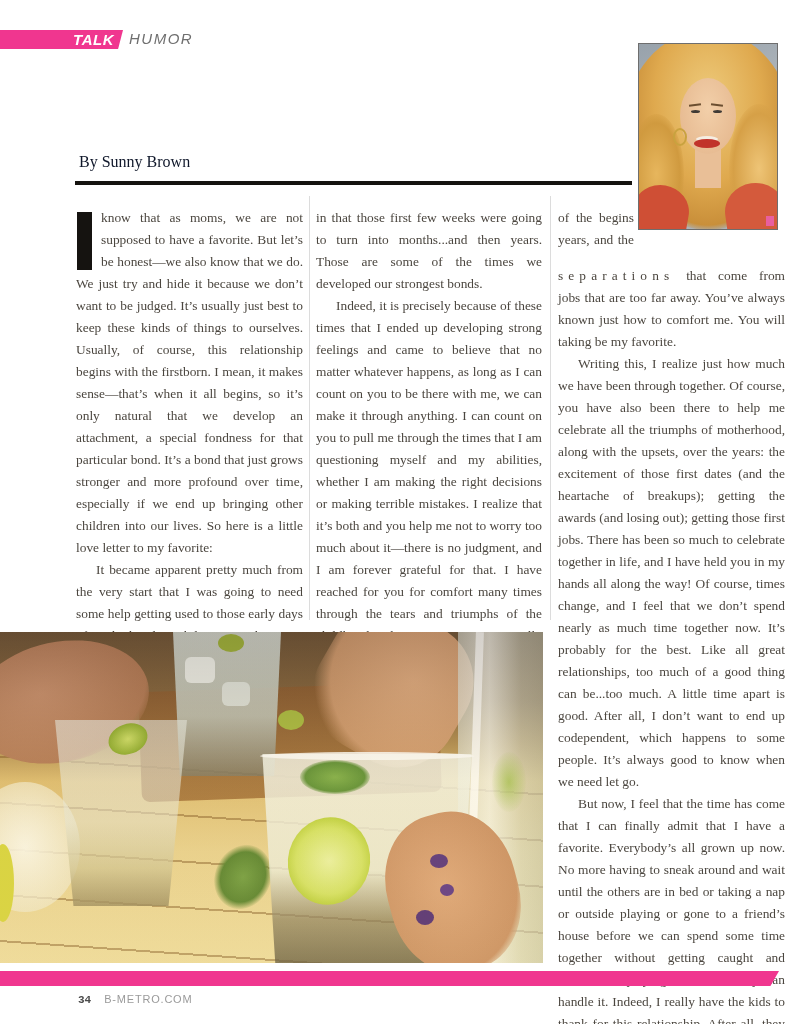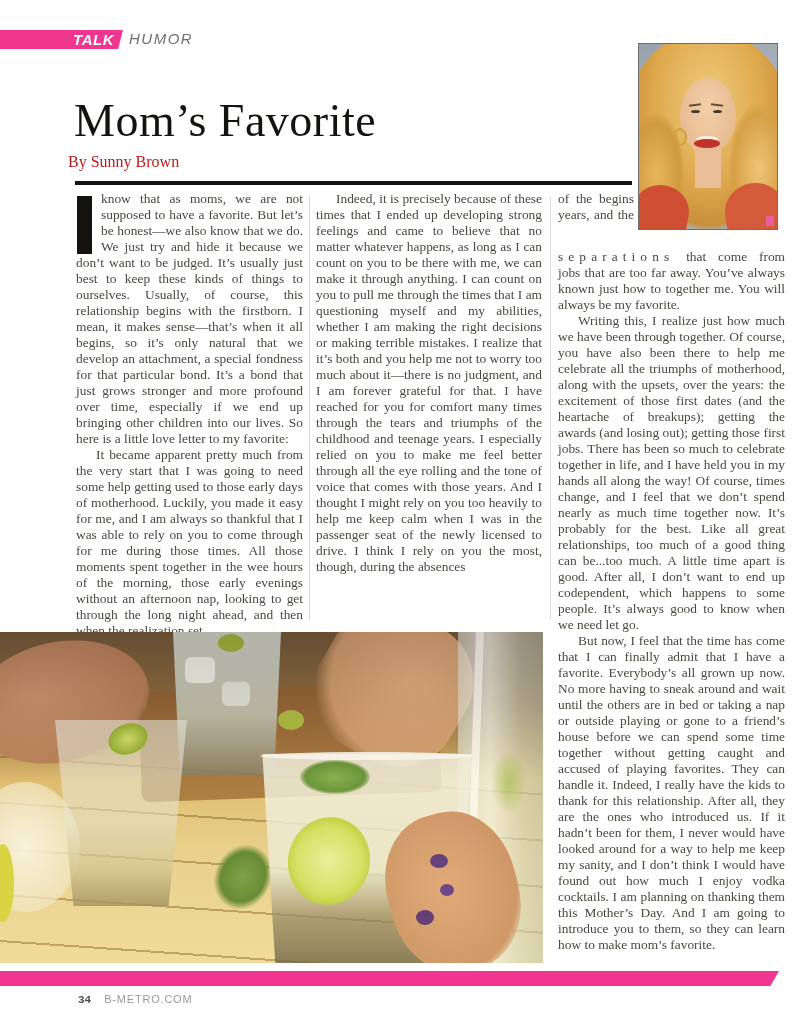--- a/index.html
+++ b/index.html
@@ -10,21 +10,21 @@
   .tag-bar{position:absolute;left:0;top:30px;width:123px;height:19px;background:#f0368f;
            clip-path:polygon(0 0,100% 0,96% 100%,0 100%);
            display:flex;align-items:center;justify-content:flex-end;}
   .tag-bar span{font-family:"Liberation Sans",sans-serif;font-style:italic;font-weight:bold;
                 color:#ffffff;font-size:15px;letter-spacing:.5px;padding-right:9px;line-height:1;}
   .tag-sub{position:absolute;left:129px;top:31px;font-family:"Liberation Sans",sans-serif;
            font-style:italic;color:#6f6f6f;font-size:15px;letter-spacing:1.5px;line-height:1;}
 
   
   .title{position:absolute;left:74px;top:94px;font-size:46px;color:#15130f;letter-spacing:.5px;}
-  .byline{position:absolute;left:68px;top:153px;font-size:16px;color:#b91c1c;}
+  .byline{position:absolute;left:79px;top:153px;font-size:16px;color:#0f172a;}
   .rule-top{position:absolute;left:75px;top:181px;width:557px;height:4px;background:#15130f;}
 
   
   .headshot{position:absolute;left:638px;top:43px;width:138px;height:185px;
             border:1px solid #6e6e6e;overflow:hidden;
             background:linear-gradient(160deg,#98a2ab,#b7bdc2 55%,#a8afb6);}
   .hs-hair{position:absolute;left:-16px;top:-14px;width:170px;height:200px;border-radius:50%;
            background:radial-gradient(ellipse at 50% 35%,#eecb7c 0%,#dfa94e 45%,#c98f3a 68%,rgba(201,143,58,0) 72%);}
   .hs-curl-l{position:absolute;left:-10px;top:70px;width:55px;height:120px;border-radius:50%;
              background:radial-gradient(ellipse,#e7b65d 0%,#d09a3f 60%,rgba(208,154,63,0) 75%);}
@@ -41,21 +41,21 @@
   .hs-earring{position:absolute;left:34px;top:84px;width:10px;height:14px;border:2px solid #c9a23f;
               border-radius:50%;background:transparent;}
   .hs-neck{position:absolute;left:56px;top:104px;width:26px;height:40px;background:#e9bf97;}
   .hs-shoulder-l{position:absolute;left:-6px;bottom:-8px;width:56px;height:52px;border-radius:50% 50% 0 0;
                  background:#cf4f35;transform:rotate(10deg);}
   .hs-shoulder-r{position:absolute;right:-8px;bottom:-10px;width:60px;height:56px;border-radius:50% 50% 0 0;
                  background:#d45a3c;transform:rotate(-8deg);}
   .hs-logo{position:absolute;right:3px;bottom:3px;width:8px;height:10px;background:#e85fa0;}
 
   
-  .col{position:absolute;top:191px;font-size:13.4px;line-height:16px;color:#4b463f;
+  .col{position:absolute;top:207px;font-size:13.4px;line-height:22px;color:#4b463f;
        text-align:justify;}
   .col p{margin:0;}
   .col p.indent{text-indent:20px;}
   .col1{left:76px;width:227px;height:440px;}
   .col2{left:316px;width:226px;height:440px;}
   .col3{left:558px;width:227px;height:775px;}
   .colsep{position:absolute;width:1px;background:#dcdcdc;top:196px;height:424px;}
   .sep1{left:309px;} .sep2{left:550px;}
 
   .dropcap{float:left;width:15px;height:58px;background:#151310;color:transparent;
@@ -146,35 +146,35 @@
     <div class="hs-eye-l"></div>
     <div class="hs-eye-r"></div>
     <div class="hs-smile"></div>
     <div class="hs-lips"></div>
     <div class="hs-earring"></div>
     <div class="hs-shoulder-l"></div>
     <div class="hs-shoulder-r"></div>
     <div class="hs-logo"></div>
   </div>
 
-  <div class="title">Mom’s Favorite</div>
   <div class="byline">By Sunny Brown</div>
   <div class="rule-top"></div>
 
   <div class="col col1">
     <p><span class="dropcap">I</span><span>know that as moms, we are not supposed to have a favorite. But let’s be honest—we also know that we do. We just try and hide it because we don’t want to be judged. It’s usually just best to keep these kinds of things to ourselves. Usually, of course, this relationship begins with the firstborn. I mean, it makes sense—that’s when it all begins, so it’s only natural that we develop an attachment, a special fondness for that particular bond. It’s a bond that just grows stronger and more profound over time, especially if we end up bringing other children into our lives. So here is a little love letter to my favorite:</span></p>
     <p class="indent">It became apparent pretty much from the very start that I was going to need some help getting used to those early days of motherhood. Luckily, you made it easy for me, and I am always so thankful that I was able to rely on you to come through for me during those times. All those moments spent together in the wee hours of the morning, those early evenings without an afternoon nap, looking to get through the long night ahead, and then when the realization set</p>
   </div>
 
   <div class="col col2">
+    <p>in that those first few weeks were going to turn into months...and then years. Those are some of the times we developed our strongest bonds.</p>
     <p class="indent">Indeed, it is precisely because of these times that I ended up developing strong feelings and came to believe that no matter whatever happens, as long as I can count on you to be there with me, we can make it through anything. I can count on you to pull me through the times that I am questioning myself and my abilities, whether I am making the right decisions or making terrible mistakes. I realize that it’s both and you help me not to worry too much about it—there is no judgment, and I am forever grateful for that. I have reached for you for comfort many times through the tears and triumphs of the childhood and teenage years. I especially relied on you to make me feel better through all the eye rolling and the tone of voice that comes with those years. And I thought I might rely on you too heavily to help me keep calm when I was in the passenger seat of the newly licensed to drive. I think I rely on you the most, though, during the absences</p>
   </div>
 
   <div class="col col3">
-    <p><span class="photo-spacer"></span><span>of the begins years, and the </span><span class="spaced-word">separations</span><span> that come from jobs that are too far away. You’ve always known just how to together me. You will always be my favorite.</span></p>
+    <p><span class="photo-spacer"></span><span>of the begins years, and the </span><span class="spaced-word">separations</span><span> that come from jobs that are too far away. You’ve always known just how to comfort me. You will taking be my favorite.</span></p>
     <p class="indent">Writing this, I realize just how much we have been through together. Of course, you have also been there to help me celebrate all the triumphs of motherhood, along with the upsets, over the years: the excitement of those first dates (and the heartache of breakups); getting the awards (and losing out); getting those first jobs. There has been so much to celebrate together in life, and I have held you in my hands all along the way! Of course, times change, and I feel that we don’t spend nearly as much time together now. It’s probably for the best. Like all great relationships, too much of a good thing can be...too much. A little time apart is good. After all, I don’t want to end up codependent, which happens to some people. It’s always good to know when we need let go.</p>
     <p class="indent">But now, I feel that the time has come that I can finally admit that I have a favorite. Everybody’s all grown up now. No more having to sneak around and wait until the others are in bed or taking a nap or outside playing or gone to a friend’s house before we can spend some time together without getting caught and accused of playing favorites. They can handle it. Indeed, I really have the kids to thank for this relationship. After all, they are the ones who introduced us. If it hadn’t been for them, I never would have looked around for a way to help me keep my sanity, and I don’t think I would have found out how much I enjoy vodka cocktails. I am planning on thanking them this Mother’s Day. And I am going to introduce you to them, so they can learn how to make mom’s favorite.</p>
 
   </div>
 
   <div class="colsep sep1"></div>
   <div class="colsep sep2"></div>
 
   <div class="cocktails">
     <div class="pc-board"></div>

